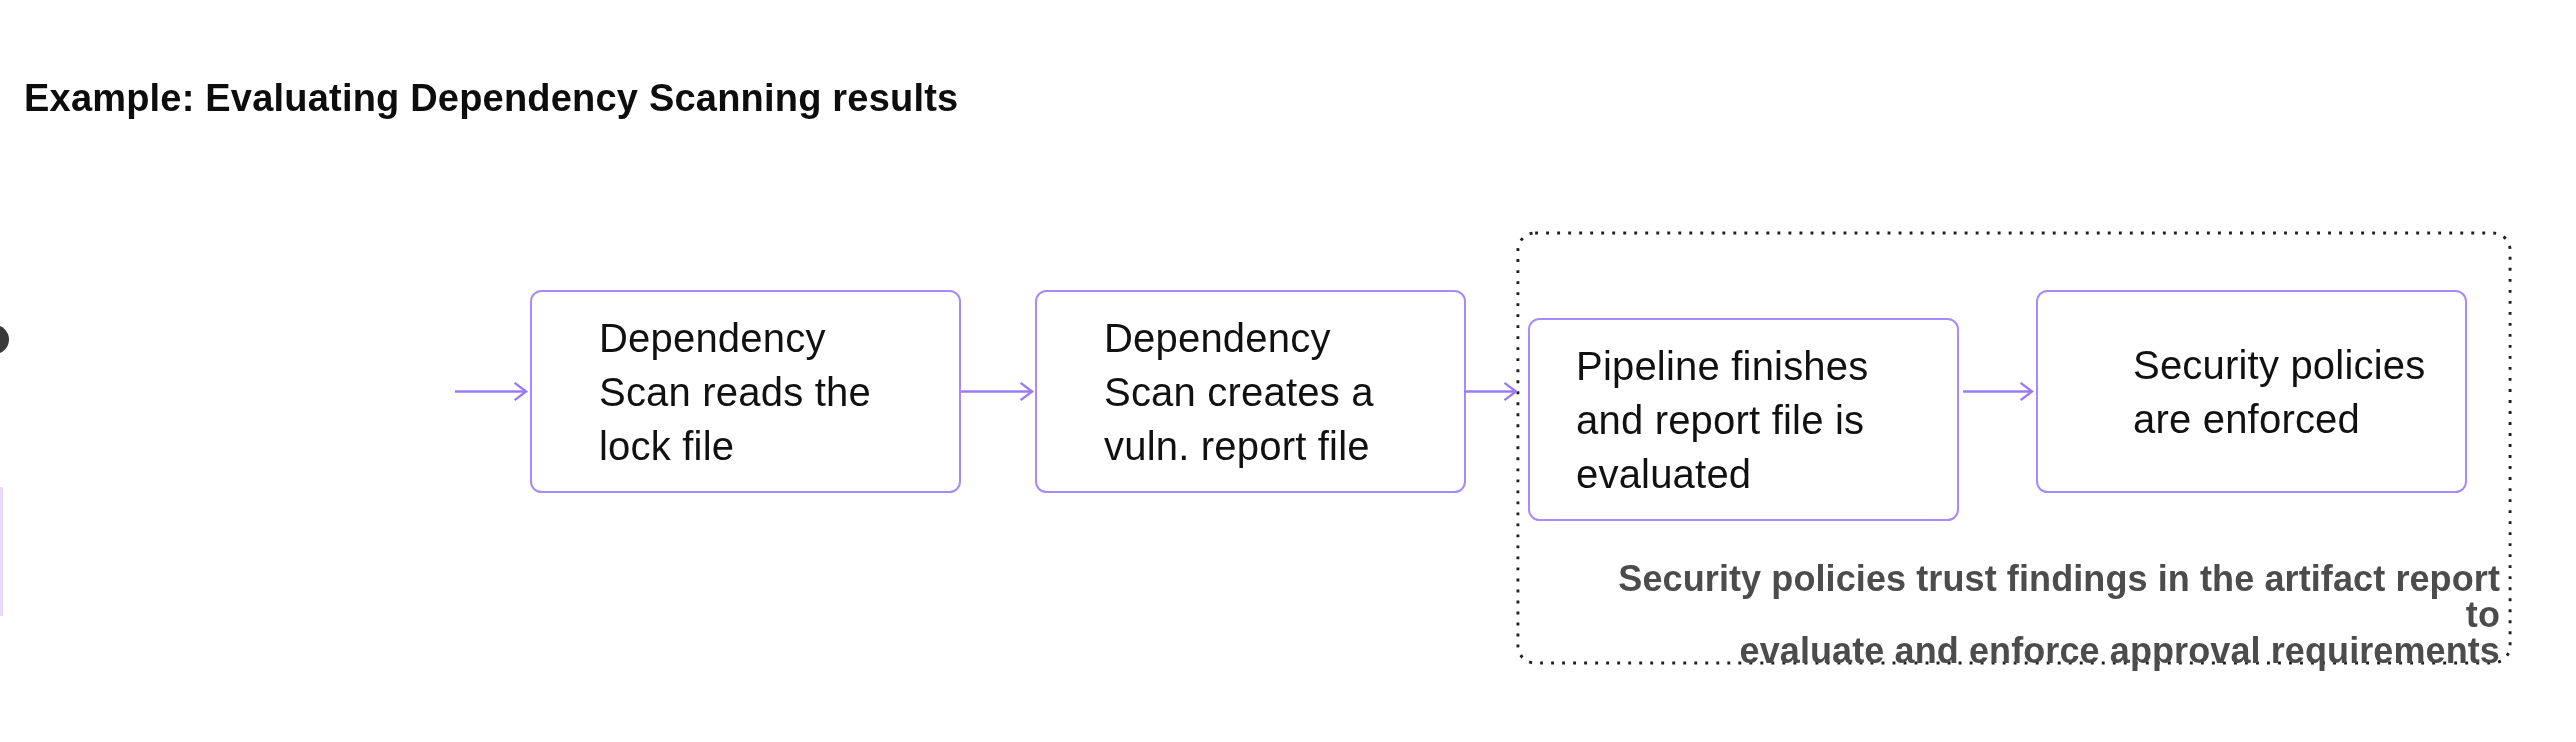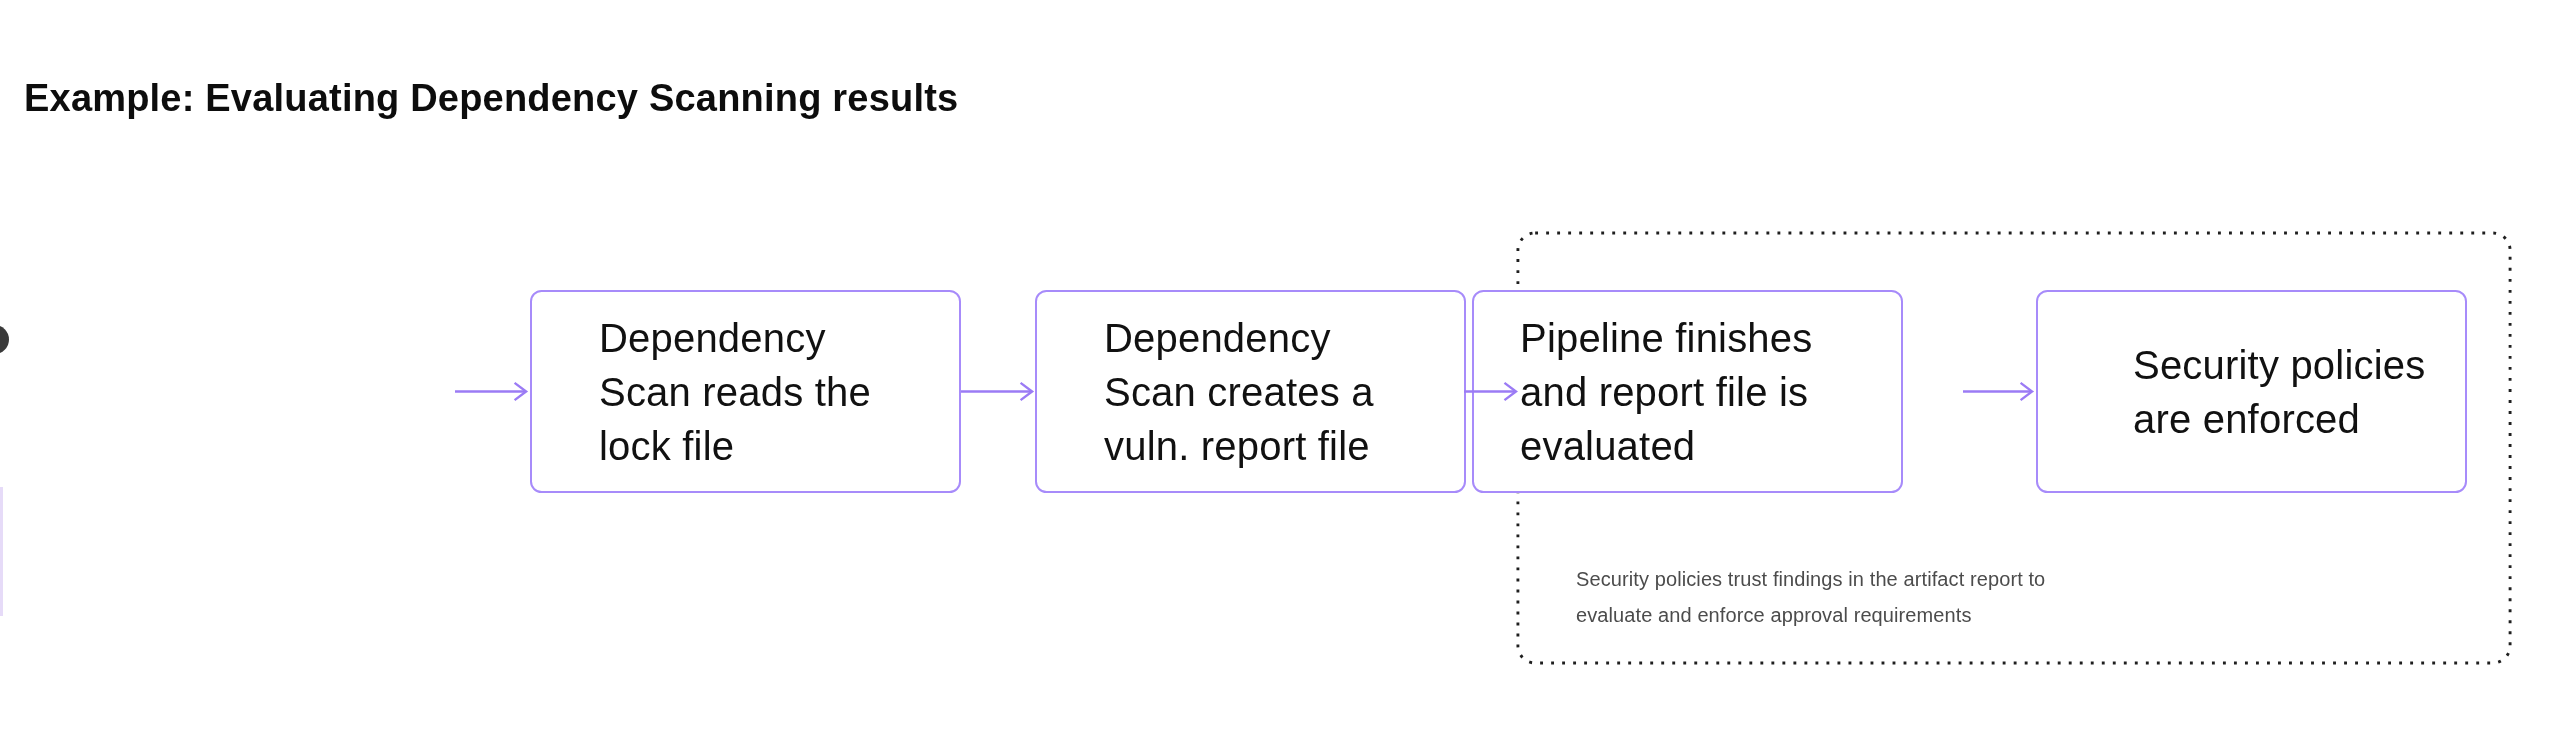--- a/index.html
+++ b/index.html
@@ -44,21 +44,21 @@
     font-weight: 400;
     color: var(--node-text, #111111);
     white-space: pre-line;
     letter-spacing: 0.2px;
   }
   .node-1 { left: 22px;   width: 433px; }
   .node-2 { left: 530px;  width: 431px; }
   .node-2 .node-label { padding-left: 67px; }
   .node-3 { left: 1035px; width: 431px; }
   .node-3 .node-label { padding-left: 67px; }
-  .node-4 { left: 1472px; width: 431px; }
+  .node-4 { left: 1528px; width: 431px; margin-top: 28px; }
   .node-5 { left: 2036px; width: 431px; padding-left: 36px; }
   .node-5 .node-label { padding-left: 59px; }
   .flow-arrow {
     position: absolute;
     top: 379px;
     height: 25px;
     color: var(--arrow, #9b7bf5);
   }
   .arrow-1 { left: 455px;  width: 74px; }
   .arrow-2 { left: 961px; width: 74px; }
@@ -71,26 +71,27 @@
     top: 231px;
     width: 996px;
     height: 434px;
   }
   .subgraph svg { display: block; width: 100%; height: 100%; }
   .subgraph-note {
     position: absolute;
     left: 1576px;
     top: 561px;
     width: 924px;
-    font-size: 20px;
+    font-size: 36px;
     line-height: 36px;
-    font-weight: 400;
+    font-weight: 700;
     color: var(--note-text, #4c4c4c);
     white-space: pre-line;
     letter-spacing: 0.1px;
+    text-align: right;
   }
   .cut-circle-artifact {
     position: absolute;
     left: -20px;
     top: 325px;
     width: 29px;
     height: 29px;
     border-radius: 50%;
     background: #3a3a3a;
   }

